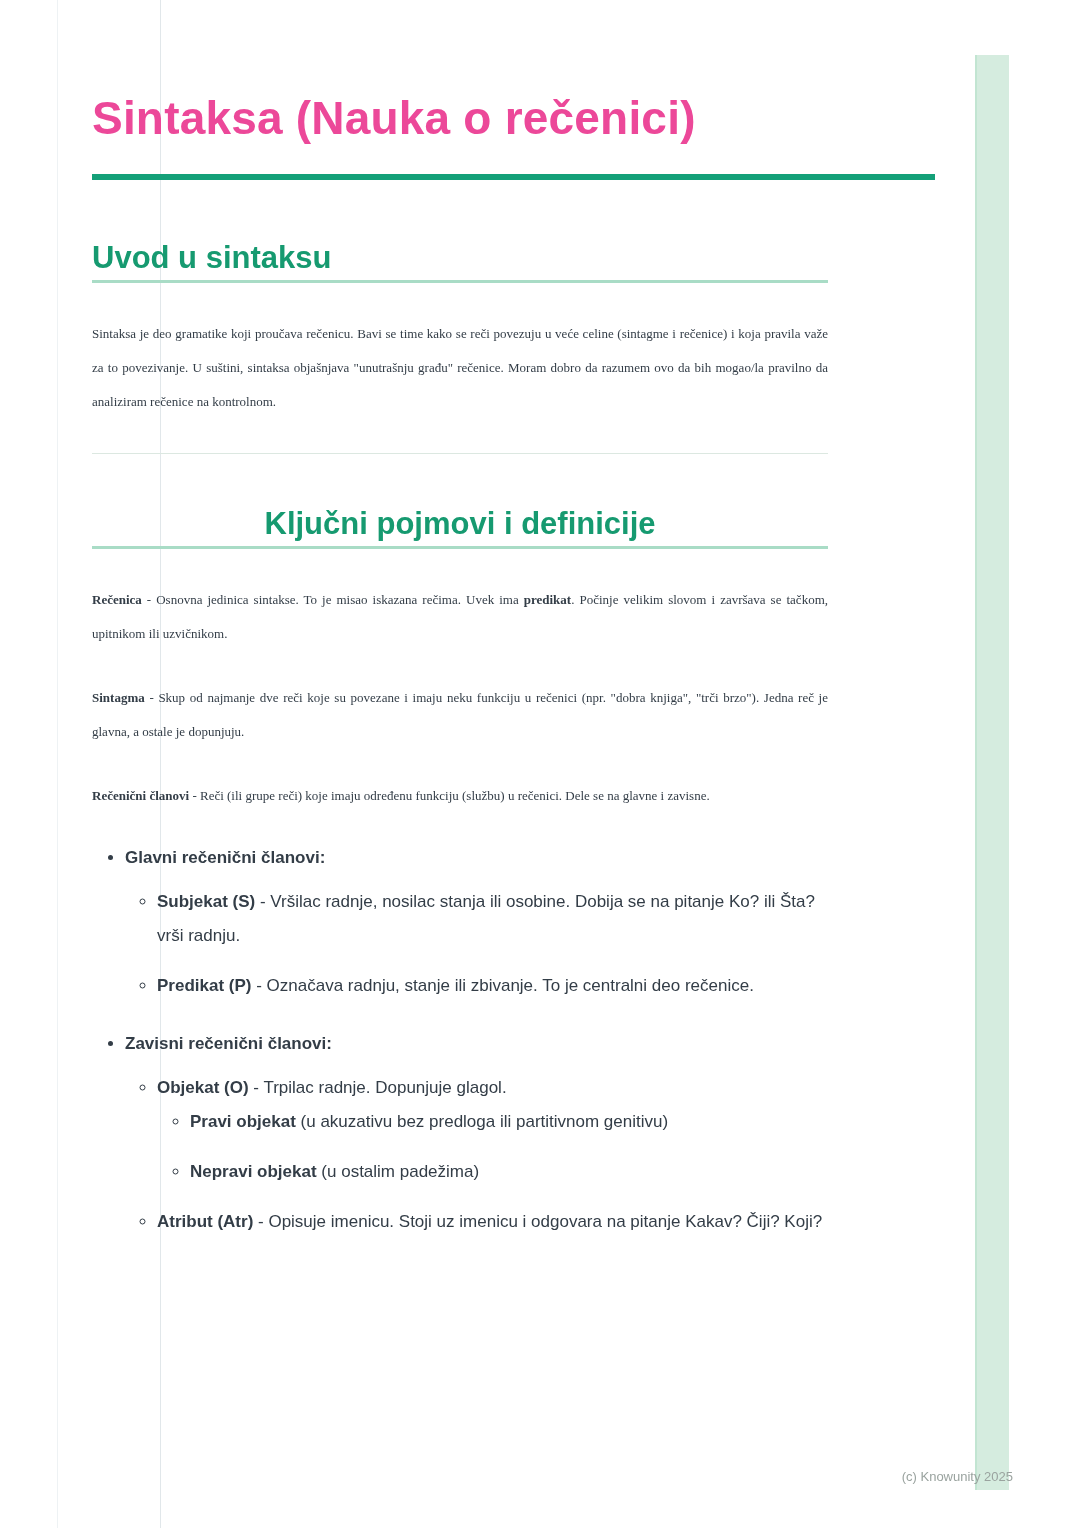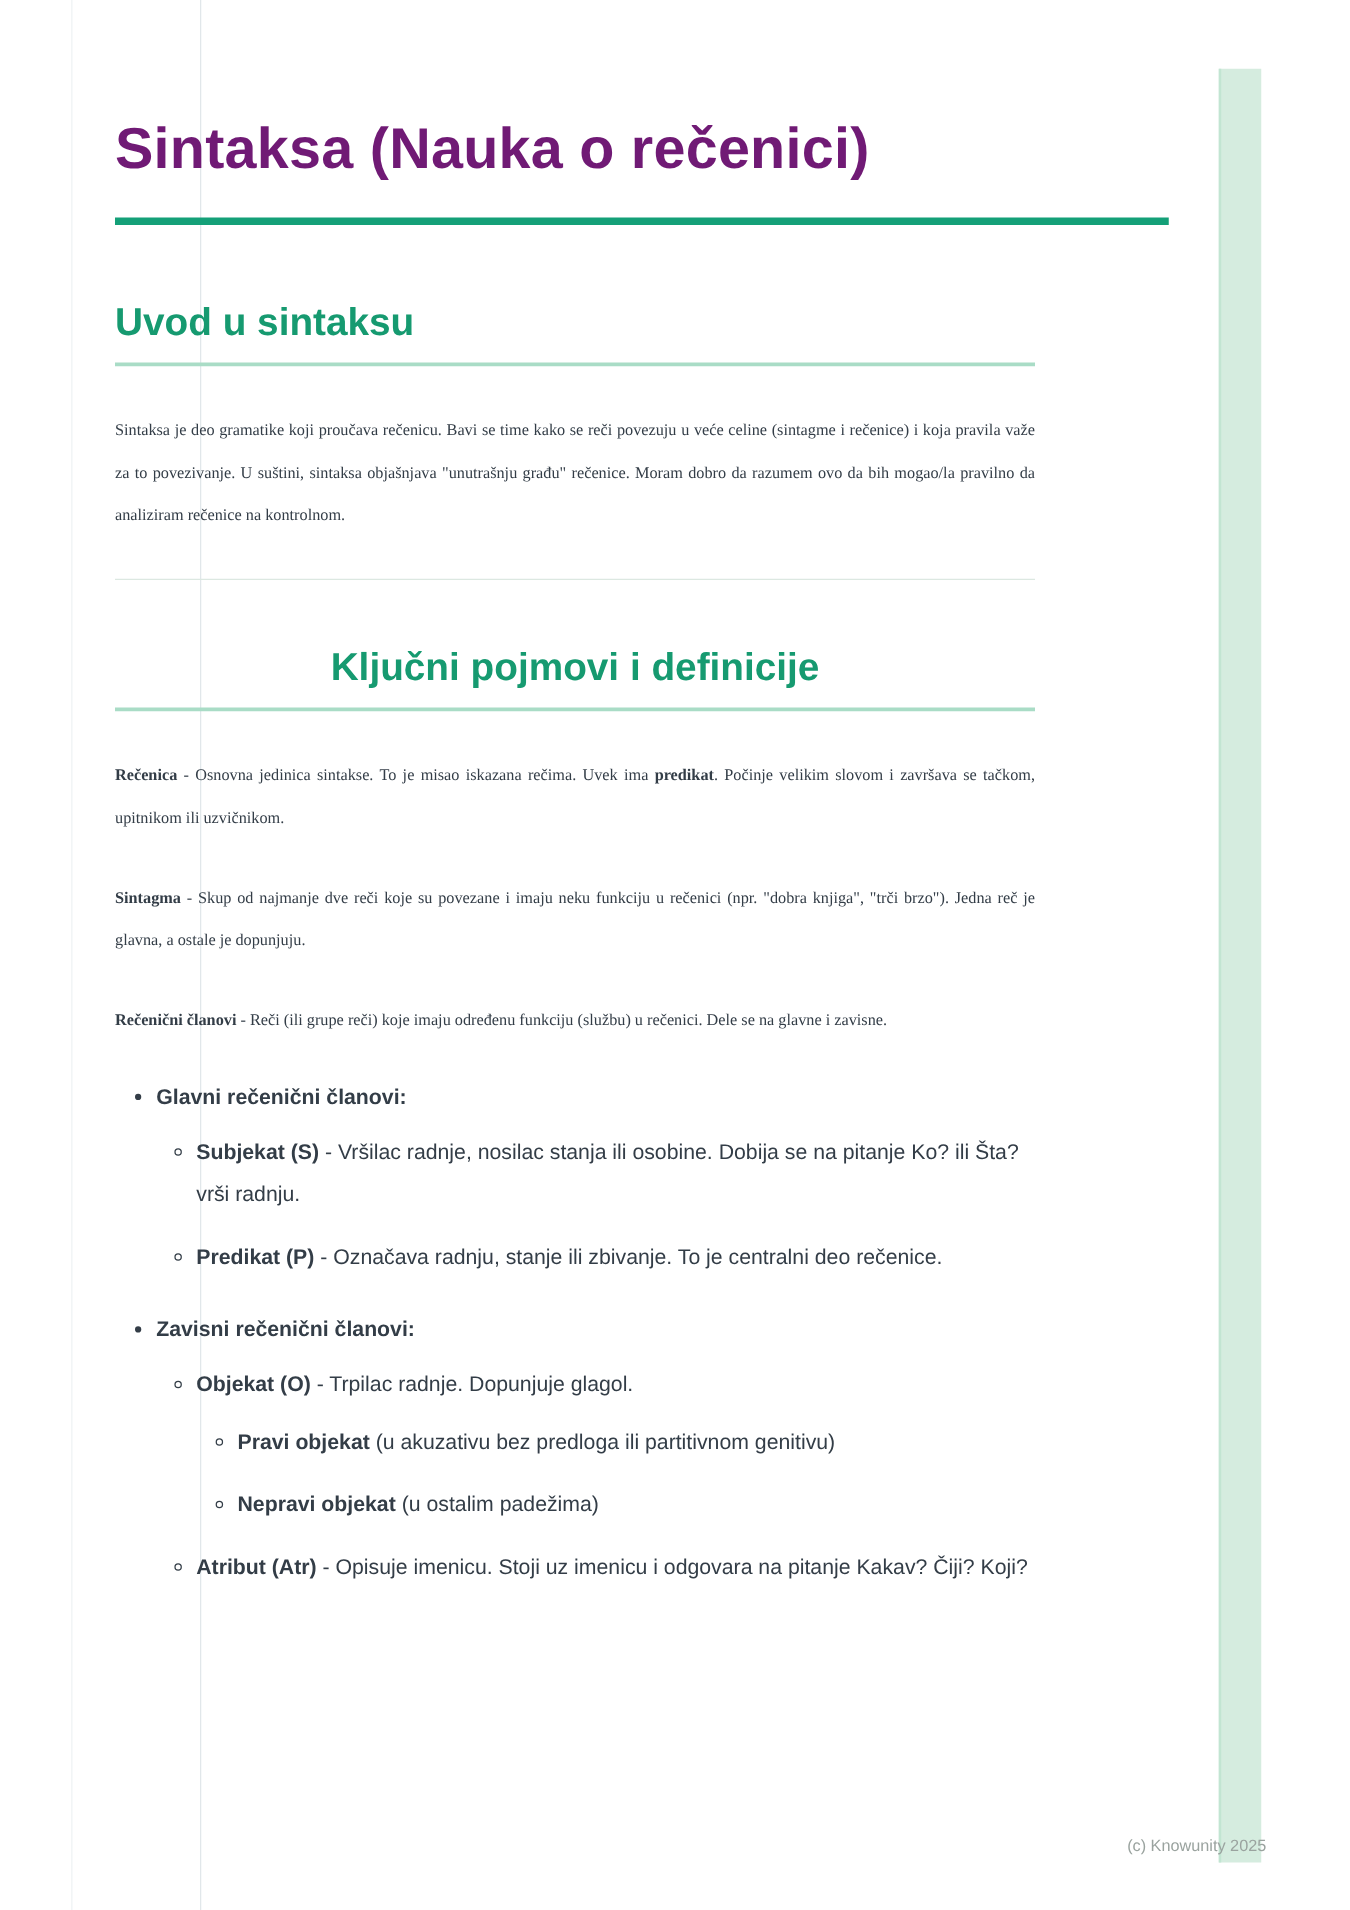--- a/index.html
+++ b/index.html
@@ -23,33 +23,33 @@
     position:absolute;top:55px;bottom:38px;right:71px;width:32px;
     background:#d5ecdf;
     border-left:2px solid #c2e5d2;
   }
   .content{
     position:absolute;left:92px;top:0;width:843px;
   }
   h1{
     margin:90px 0 0;
     font-size:46px;line-height:1.25;font-weight:700;
-    color:#701a75;
+    color:#ec4899;
     letter-spacing:0.2px;
   }
   .title-rule{
     margin-top:26px;height:6px;width:843px;
     background:#14a078;
   }
   h2{
     width:736px;
     margin:58px 0 0;
     font-size:31px;line-height:1.3;font-weight:700;
     color:#169a70;
-    padding-bottom:12px;
+    padding-bottom:2px;
     border-bottom:3px solid #a9dcc6;
   }
   h2.second{margin-top:50px;text-align:center;}
   p.body{
     width:736px;
     margin:34px 0 0;
     font-size:13px;line-height:34px;
     text-align:justify;
     font-family:Liberation Serif, serif;
   }
@@ -66,21 +66,21 @@
     list-style:disc;
   }
   ul.lvl2{
     padding-left:32px;
     list-style:circle;
     margin-top:10px;
   }
   ul.lvl3{
     padding-left:33px;
     list-style:circle;
-    margin-top:12px;
+    margin-top:0;
   }
   li{
     font-size:17px;line-height:34px;
     margin-bottom:16px;
   }
   li:last-child{margin-bottom:0;}
   ul.lvl1 > li{margin-bottom:24px;}
   li p{margin:0;}
   .b{font-weight:700;}
   .i{}

